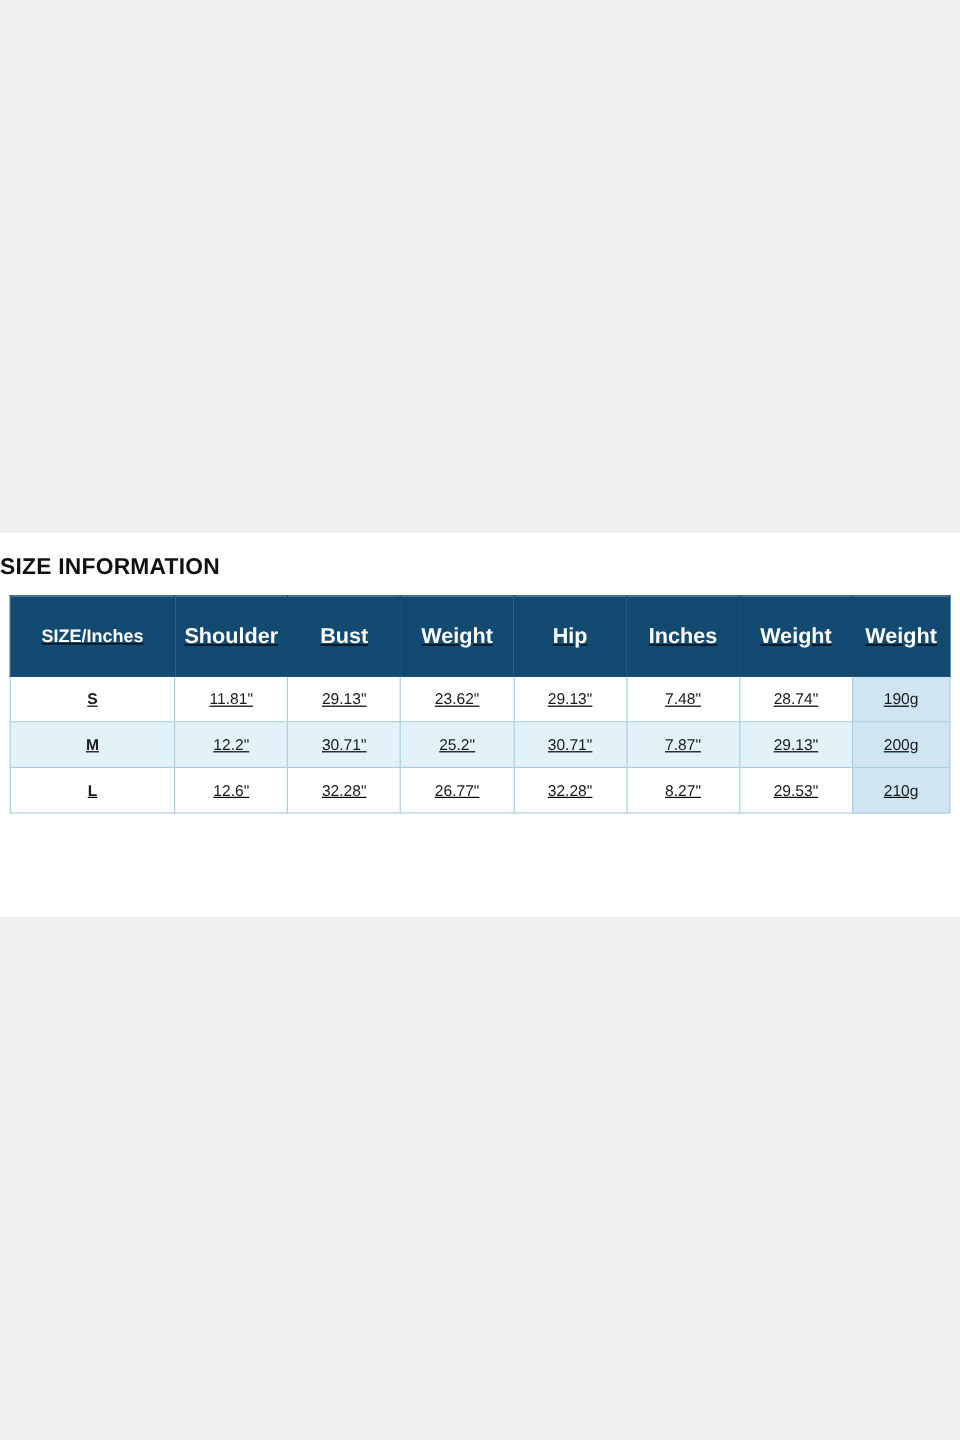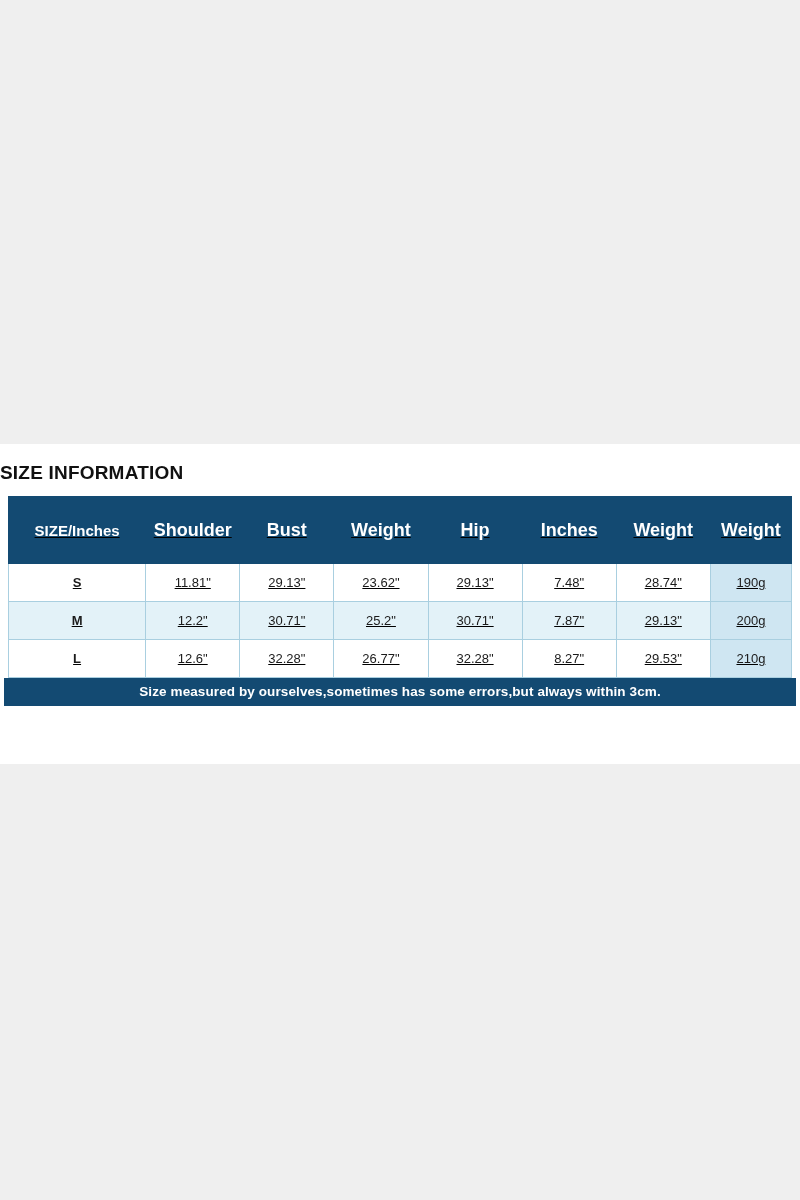--- a/index.html
+++ b/index.html
@@ -169,16 +169,15 @@
             <td>26.77"</td>
             <td>32.28"</td>
             <td>8.27"</td>
             <td>29.53"</td>
             <td class="cell-weight">210g</td>
           </tr>
         </tbody>
       </table>
     </div>
 
-    <div id="note-bar">Size measured by ourselves,sometimes has some errors,but always within 3cm.</div>
 
   </div>
 </div>
 
 </body></html>

